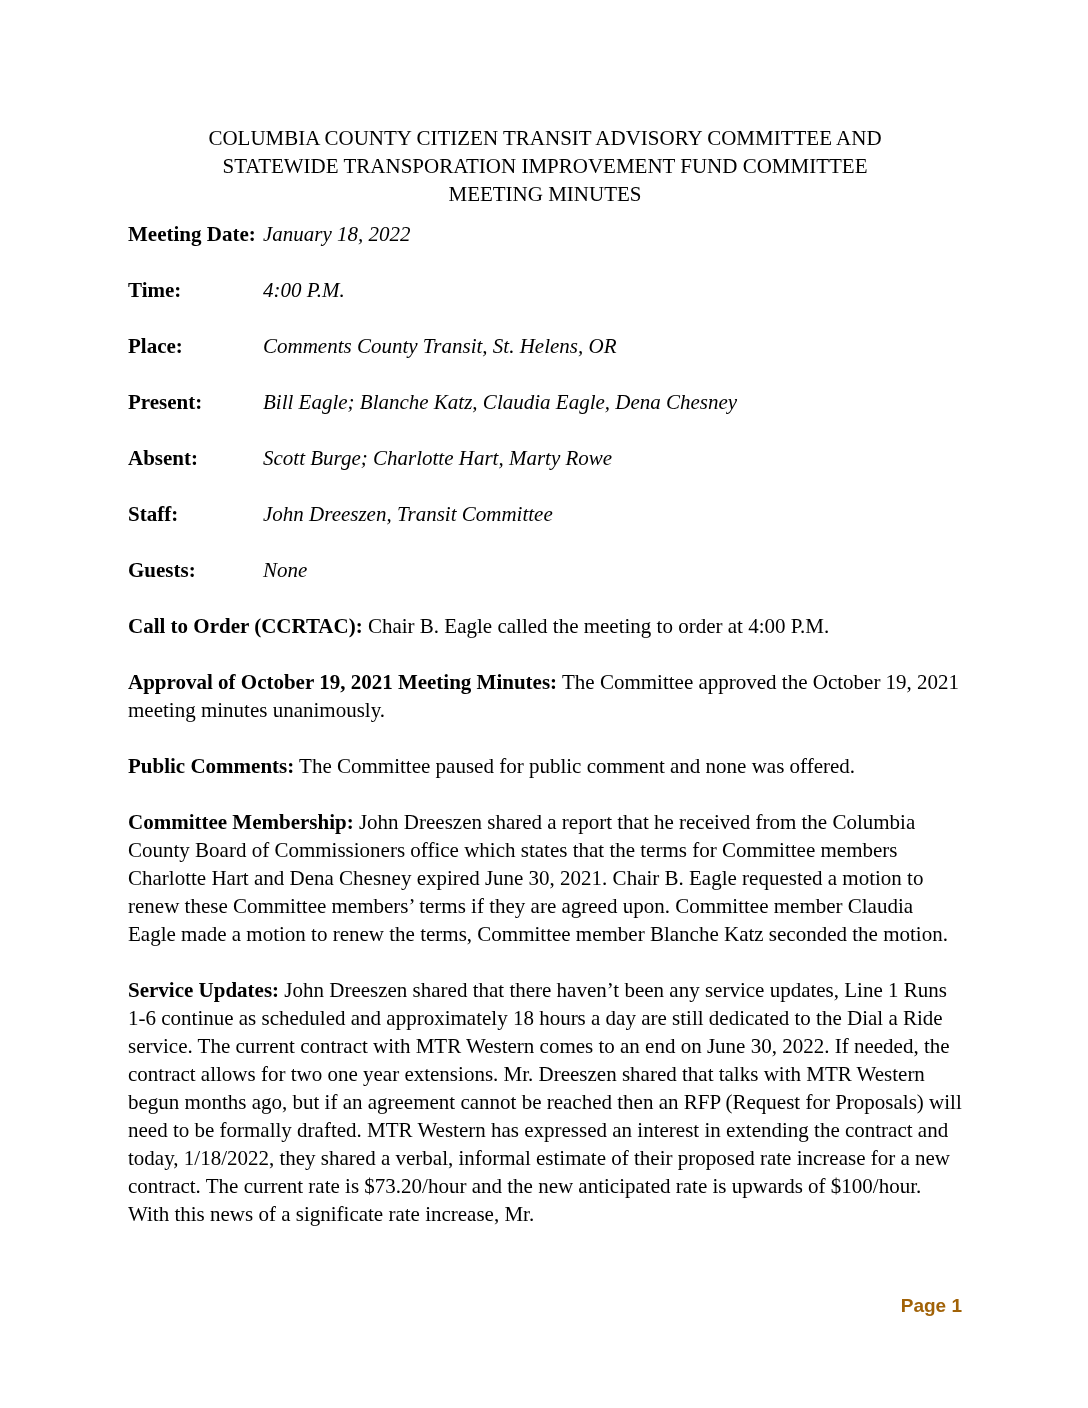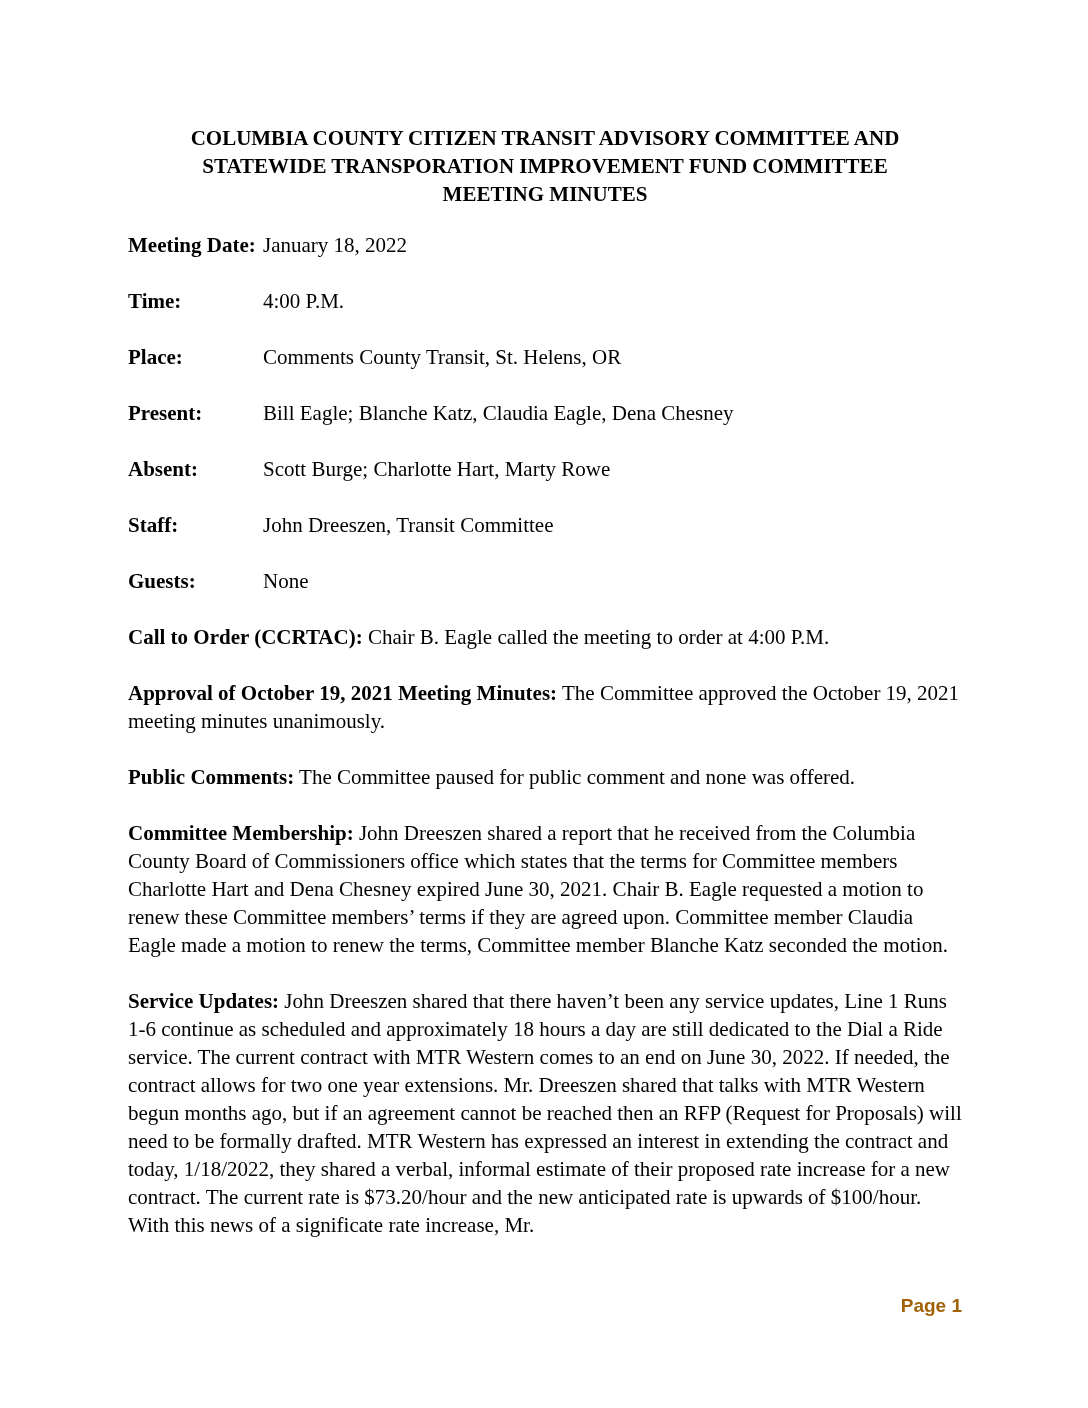--- a/index.html
+++ b/index.html
@@ -24,37 +24,38 @@
     background: #ffffff;
   }
   .content {
     position: absolute;
     left: 128px;
     top: 124px;
     width: 834px;
   }
   .doc-title {
     text-align: center;
-    font-weight: bold;
-    margin-bottom: 23px;
+    font-weight: normal;
+    margin-bottom: 12px;
   }
   .meta-section {
     margin: 0;
   }
   .meta-row {
     display: flex;
     margin-bottom: 28px;
   }
   .meta-label {
     font-weight: bold;
     flex: 0 0 135px;
     white-space: nowrap;
   }
   .meta-value {
     flex: 1 1 auto;
+    font-style: italic;
   }
   .para {
     margin: 0 0 28px 0;
   }
   .para .lead {
     font-weight: bold;
   }
   .page-footer {
     position: absolute;
     top: 1295px;

